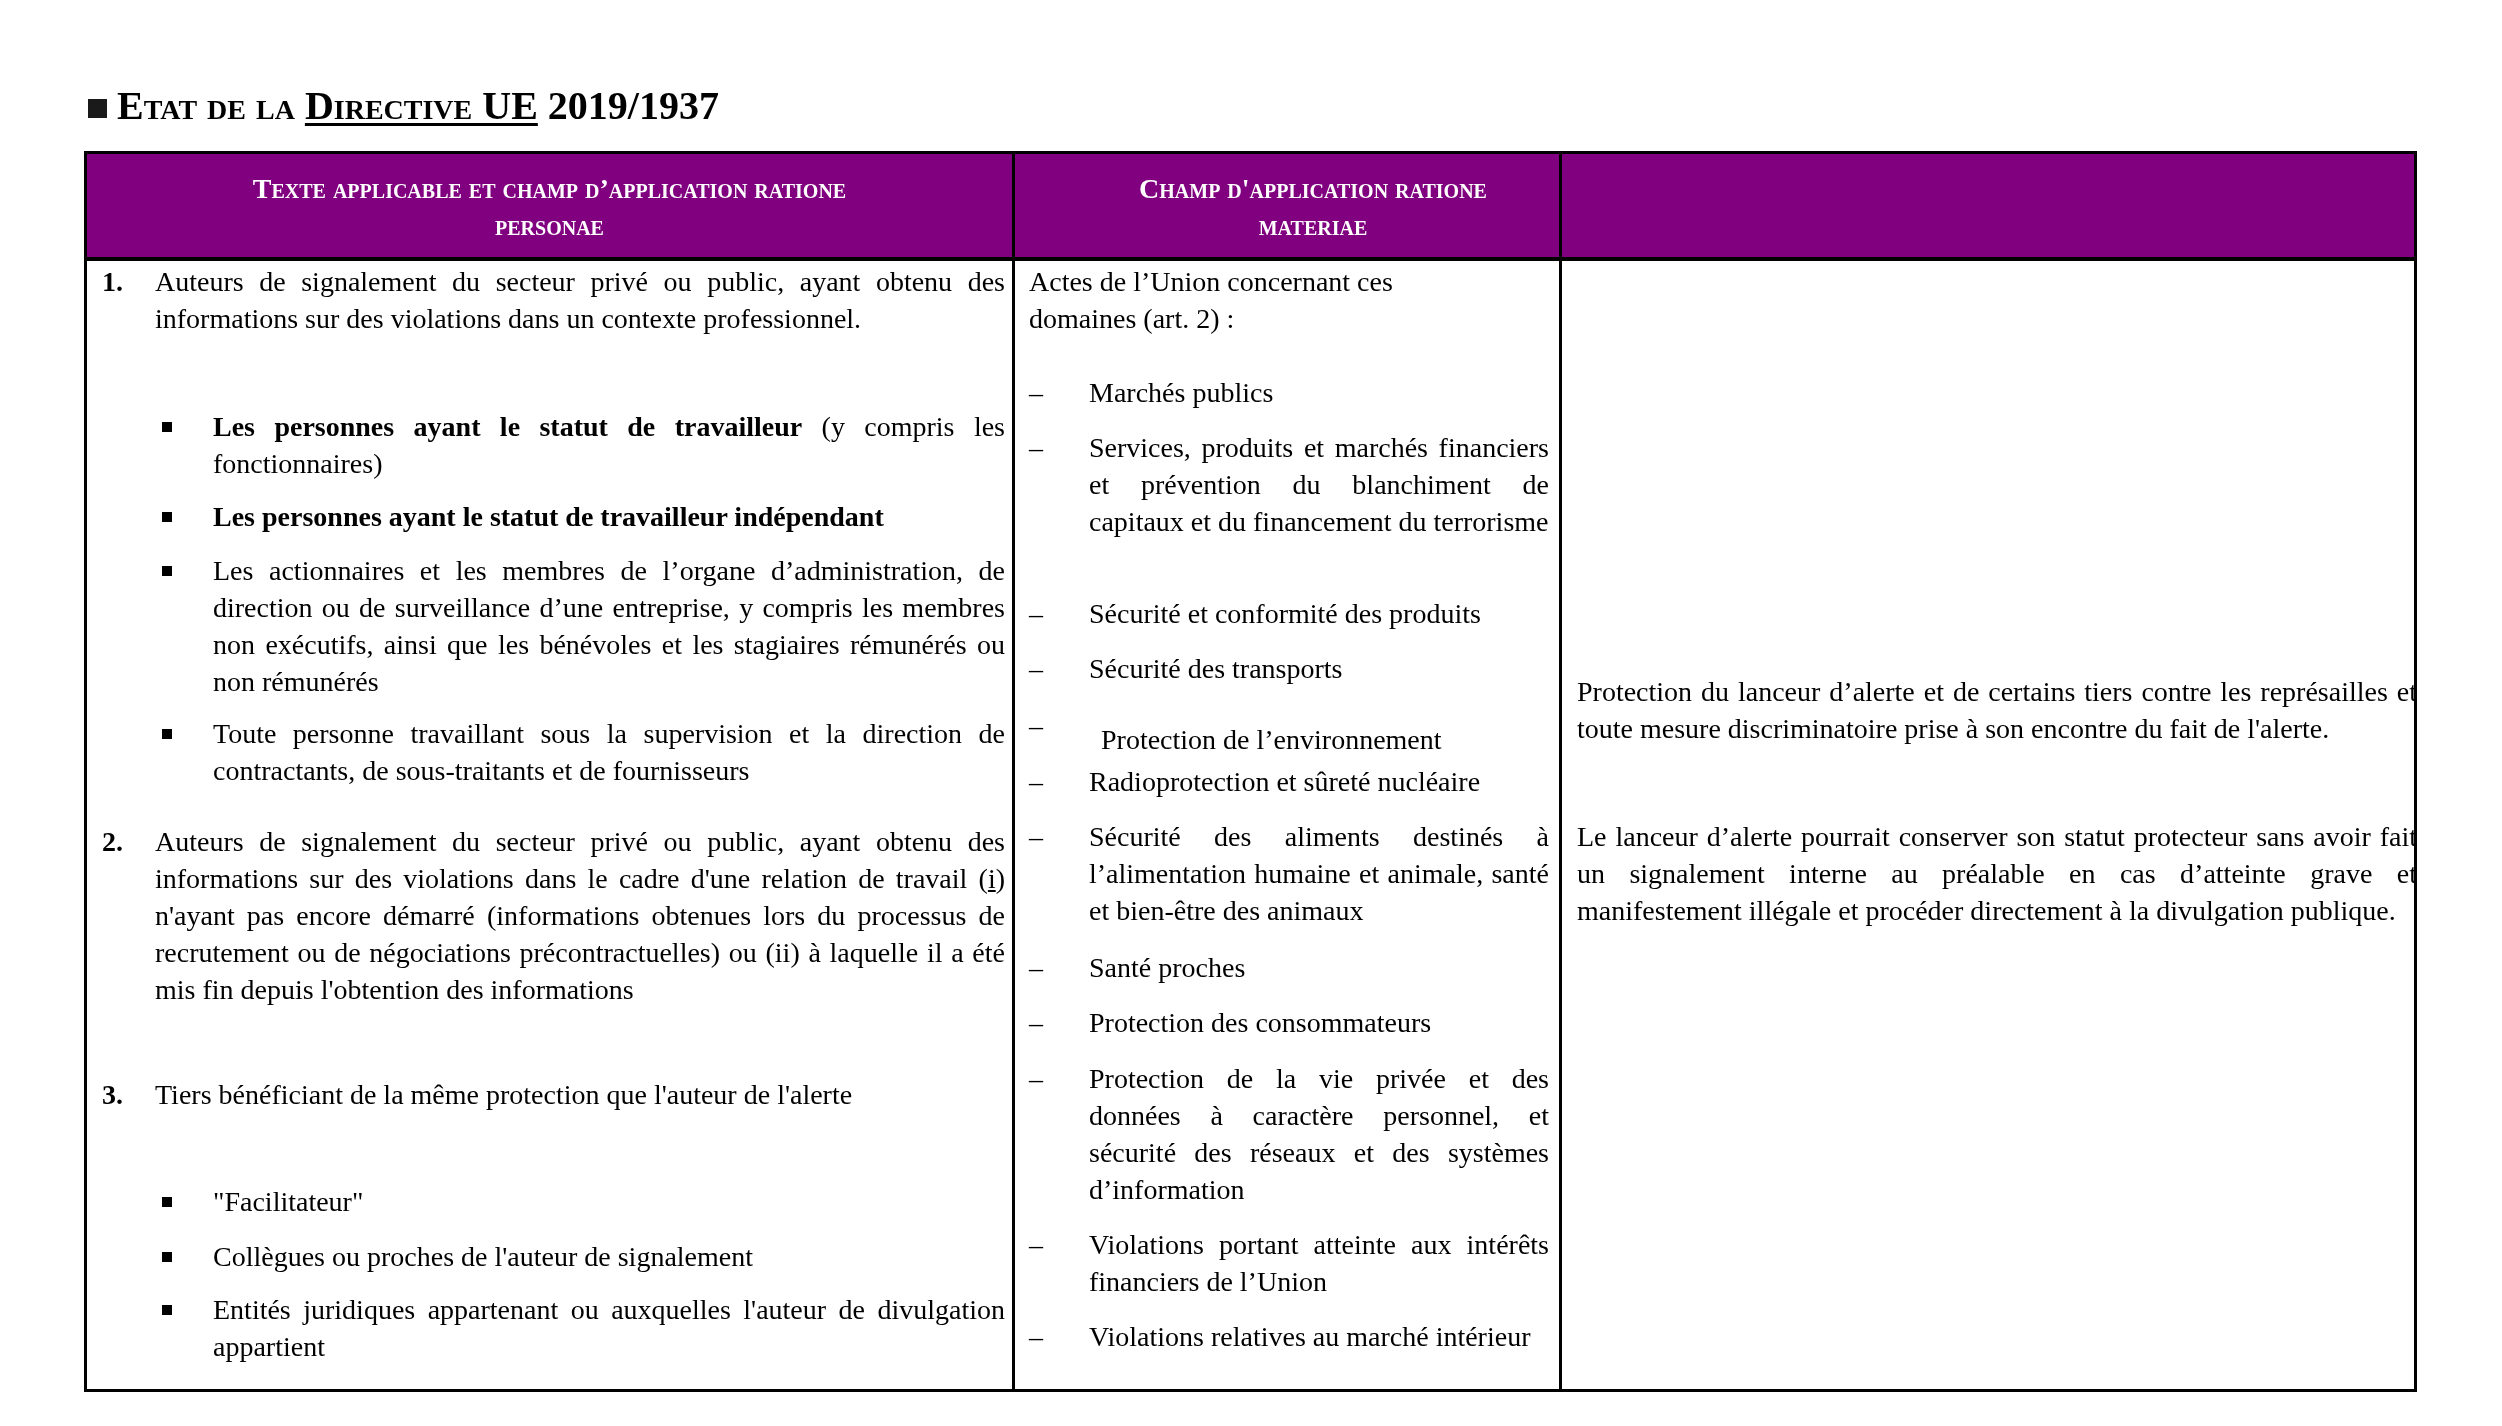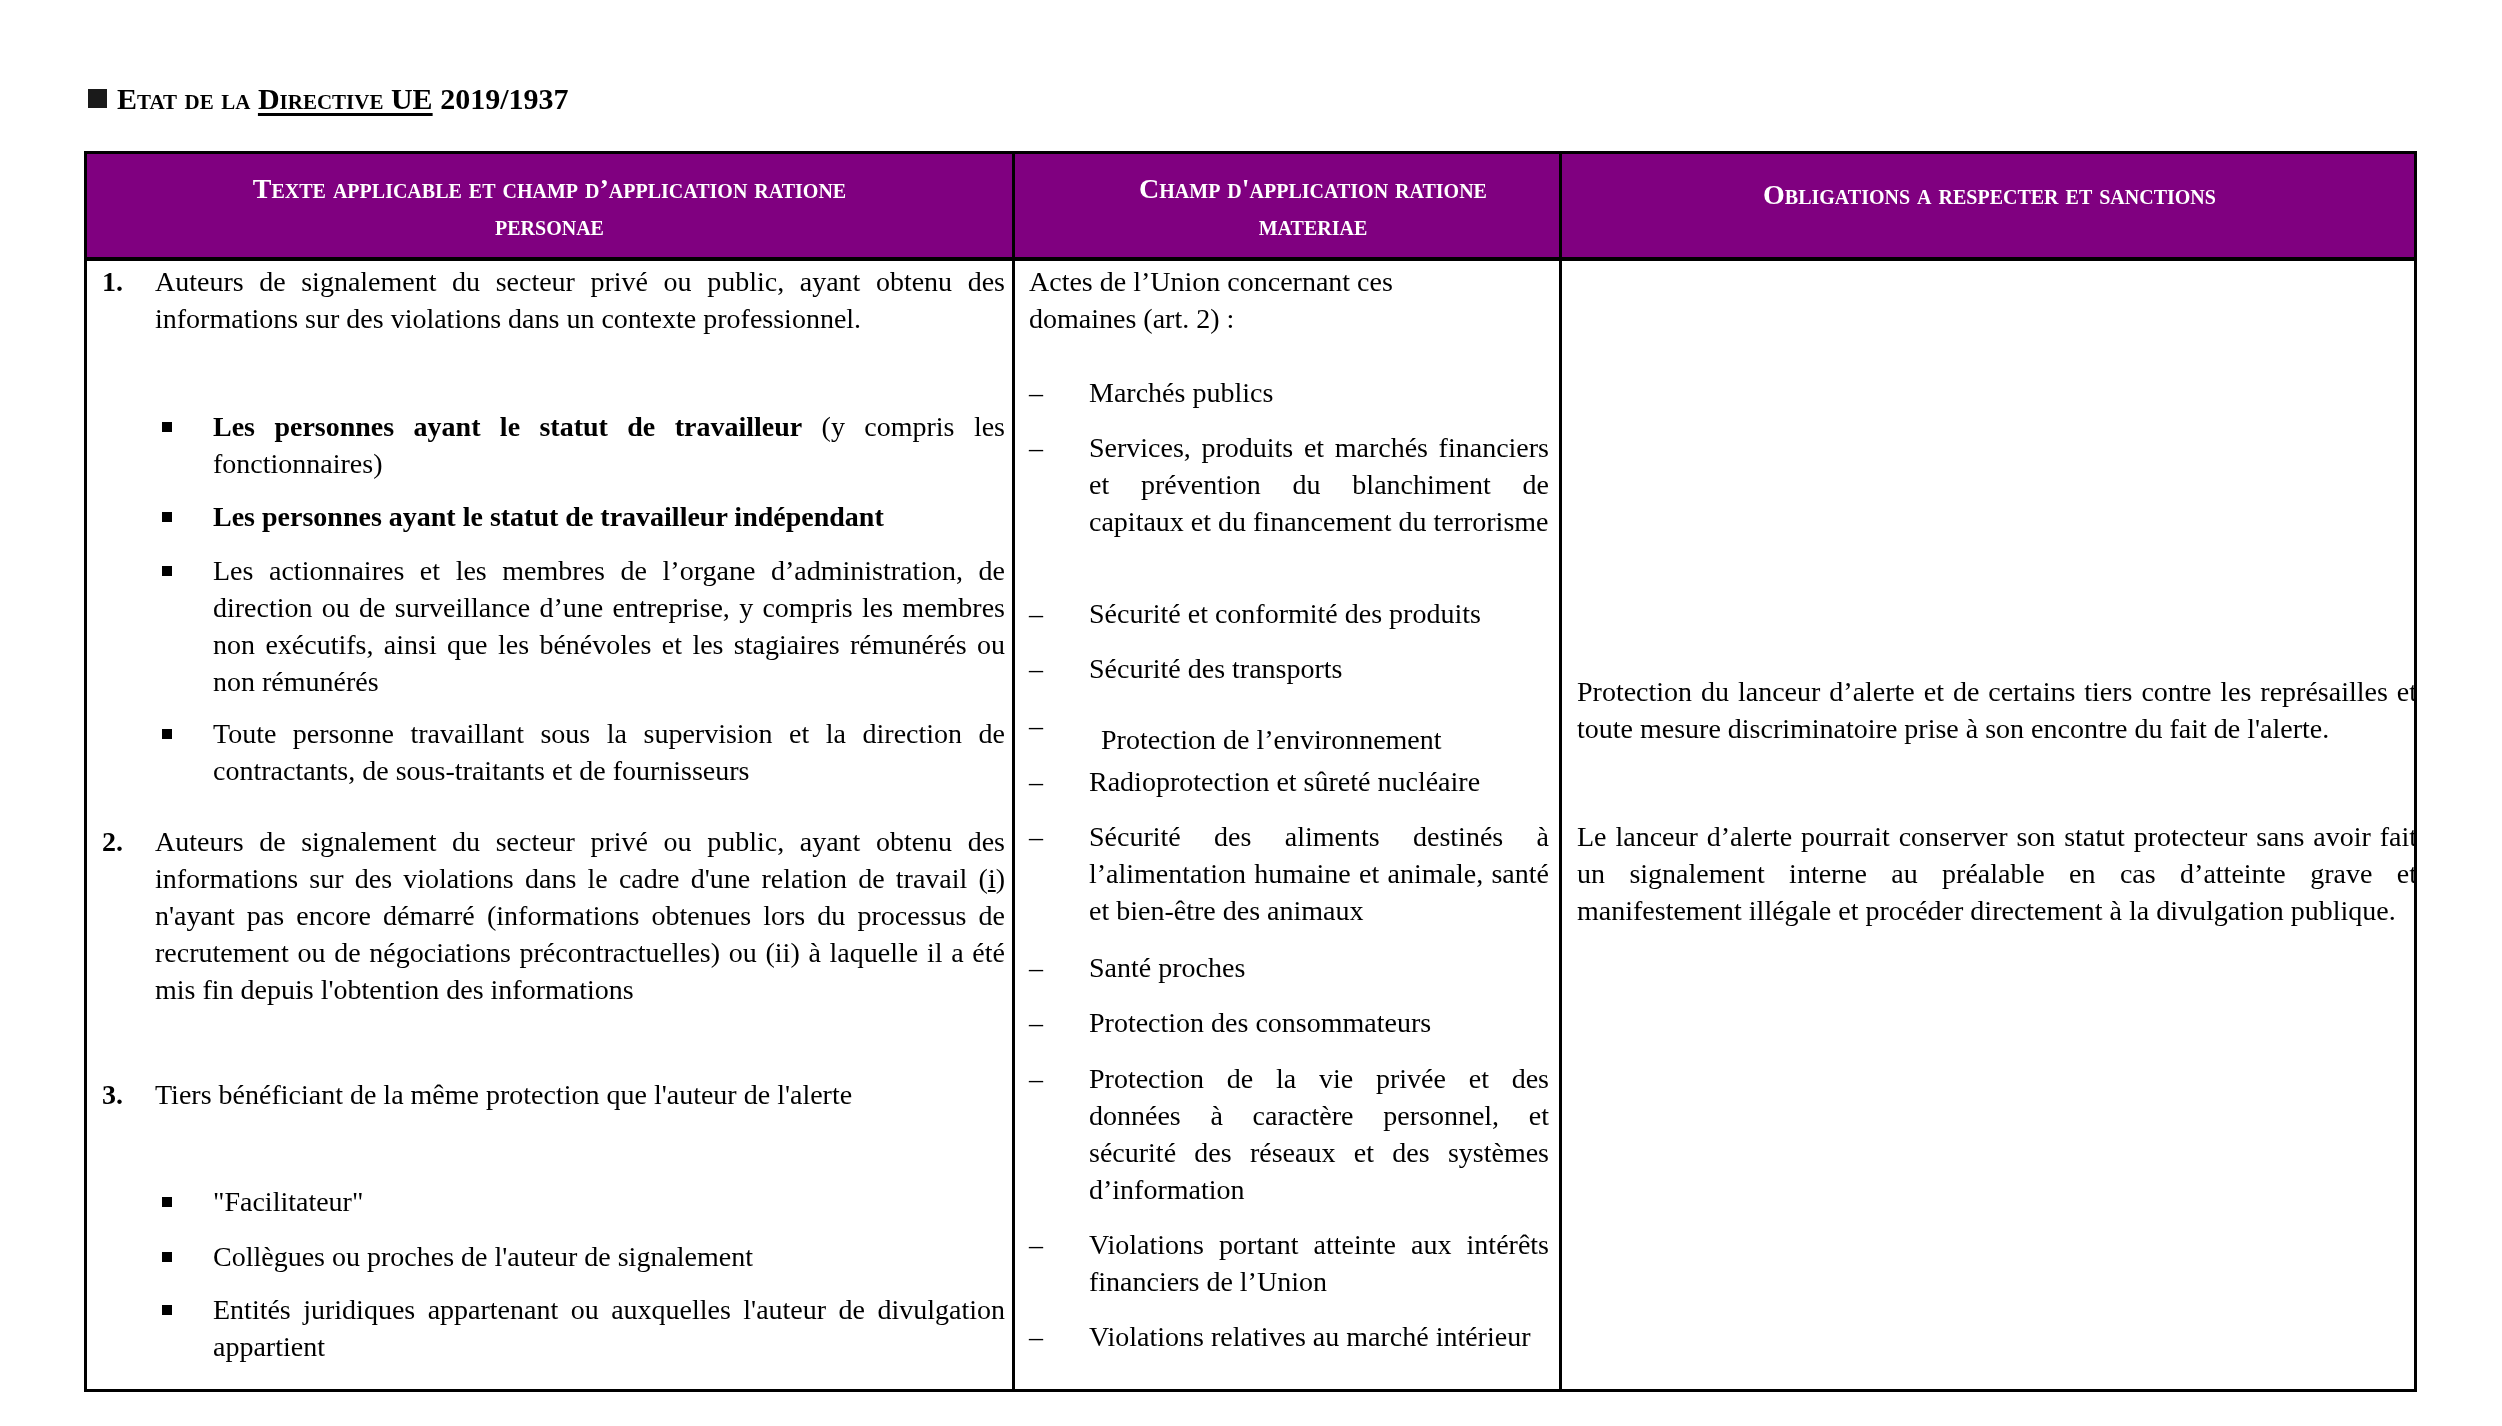--- a/index.html
+++ b/index.html
@@ -1,18 +1,18 @@
 <!DOCTYPE html>
 <html><head>
 <meta charset="utf-8">
 <style>
   html, body { margin: 0; padding: 0; background: #ffffff; }
   body { width: 2502px; height: 1426px; position: relative; overflow: hidden;
          font-family: "Liberation Serif", "DejaVu Serif", serif; color: #000; }
-  .title { position: absolute; left: 88px; top: 82px; font-size: 30px; font-weight: bold;
+  .title { position: absolute; left: 88px; top: 82px; font-size: 40px; font-weight: bold;
            letter-spacing: 0px; white-space: nowrap; }
   .title .sq { display: inline-block; width: 19px; height: 19px; background: #1a1a1a; margin-right: 10px; vertical-align: 1px; }
   .title .sc { font-variant: small-caps; }
   .title .ul { text-decoration: underline; text-decoration-thickness: 3px; text-underline-offset: 4px; }
 
   .tbl { position: absolute; left: 84px; top: 151px; width: 2333px; height: 1241px;
          border: 3px solid #000; box-sizing: border-box; }
   .hdr { position: absolute; left: 0; top: 0; right: 0; height: 107px; background: #800080;
          border-bottom: 4px solid #000; box-sizing: border-box; }
   .vline { position: absolute; top: 0; bottom: 0; width: 3px; background: #000; }
@@ -43,23 +43,20 @@
   <div class="vline" style="left:925px;"></div>
   <div class="vline" style="left:1472px;"></div>
 
   <div class="hcell" style="left:0;width:925px;">
     <div>Texte applicable et champ d’application ratione</div>
     <div>personae</div>
   </div>
   <div class="hcell" style="left:928px;width:596px;">
     <div>Champ d'application ratione</div>
     <div>materiae</div>
-  </div>
-  <div class="hcell mid" style="left:1475px;width:855px;">
-    <div>Obligations a respecter et sanctions</div>
   </div>
 
   <div>
 
     <div class="num" style="left:15px;top:109px;">1.</div>
     <div class="blk bold" style="left:68px;top:109px;width:850px;">Auteurs de signalement du secteur privé ou public, ayant obtenu des informations sur des violations dans un contexte professionnel.</div>
 
     <div class="sqb" style="left:75px;top:268px;"></div>
     <div class="blk" style="left:126px;top:254px;width:792px;"><b>Les personnes ayant le statut de travailleur</b><span> (y compris les fonctionnaires)</span></div>
 

